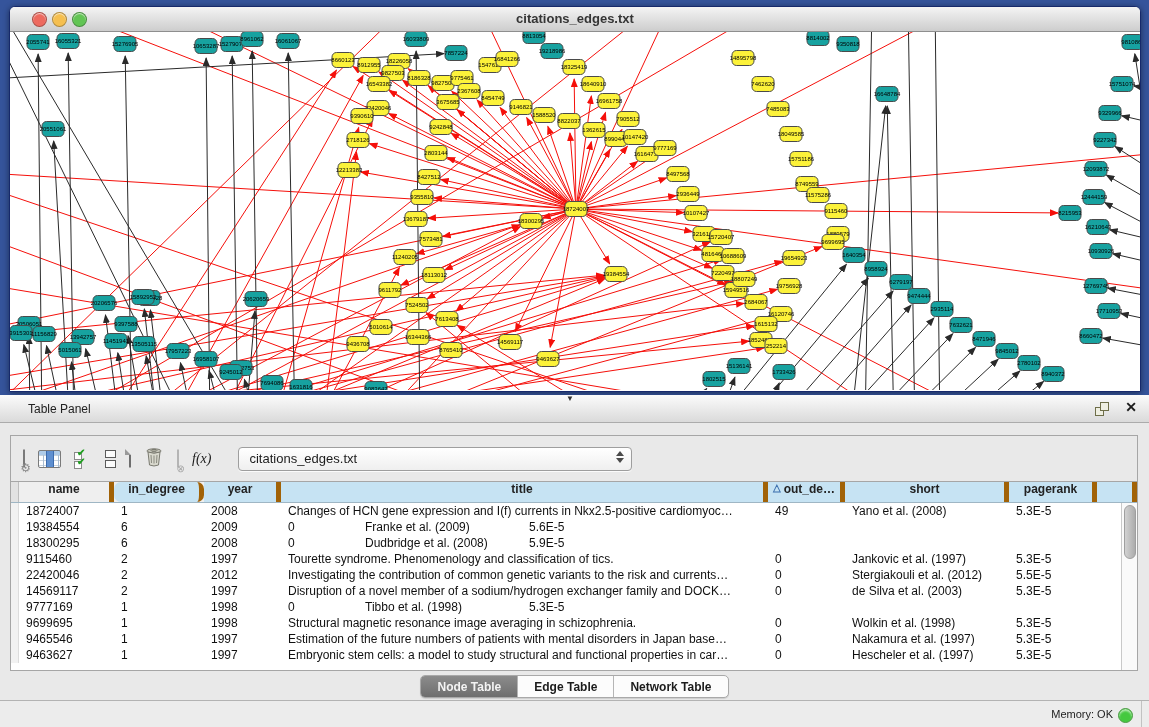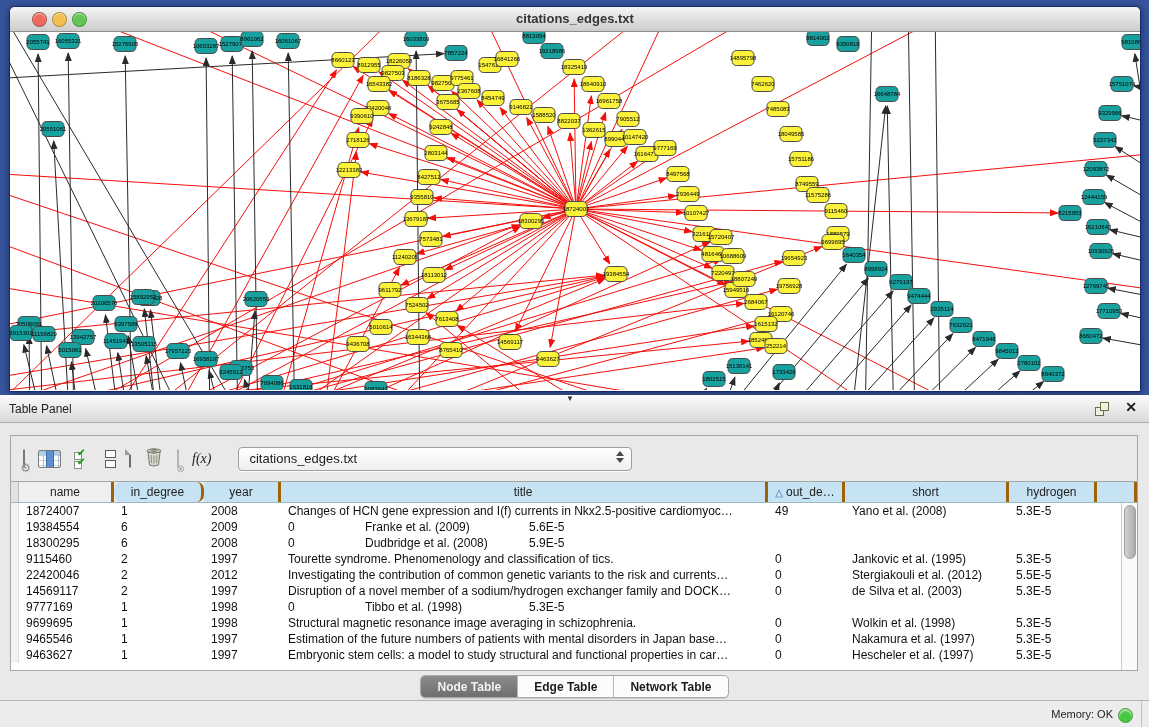--- a/index.html
+++ b/index.html
@@ -16,21 +16,21 @@
       box-shadow:inset 0 1px 1px rgba(255,255,255,.7);}
   .tl.r{left:22px;} .tl.y{left:42px;} .tl.g{left:62px;}
   .wtitle{display:block;text-align:center;line-height:24px;font-size:13px;font-weight:700;color:#353535;}
   .canvas{position:absolute;left:0;top:25px;width:1130px;height:358px;background:#fff;overflow:hidden;}
   .canvas svg{display:block;width:1130px;height:358px;}
   .graph-label{font-family:"Liberation Sans",sans-serif;font-size:6px;}
 
   
   .tp-header{position:absolute;top:395px;left:0;width:1149px;height:28px;
              background:linear-gradient(#FBFBFB,#DADADA);border-bottom:1px solid #ABABAB;box-sizing:border-box;}
-  .tp-title{position:absolute;left:9px;top:0;line-height:28px;font-size:12px;color:#222;}
+  .tp-title{position:absolute;left:28px;top:0;line-height:28px;font-size:12px;color:#222;}
   .collapse-handle{position:absolute;left:566px;top:0px;font-size:8px;color:#333;line-height:8px;}
   .float-btn{position:absolute;right:40px;top:7px;width:14px;height:14px;}
   .float-btn i{position:absolute;width:7px;height:7px;border:1px solid #6E6E49;background:#EFEFE2;}
   .float-btn i.b{left:0;top:5px;} .float-btn i.f{left:5px;top:0;}
   .close-btn{position:absolute;right:12px;top:4px;font-size:14px;font-weight:700;color:#1b1b1b;cursor:default;}
 
   
   .tp-body{position:absolute;top:423px;left:0;width:1149px;height:277px;background:#E9E9E9;}
   .tp-inner{position:absolute;left:10px;top:12px;width:1128px;height:236px;border:1px solid #A6A6A6;
             background:#E9E9E9;box-sizing:border-box;}
@@ -61,22 +61,22 @@
          background:linear-gradient(#FFFFFF,#EFEFEF);display:flex;align-items:center;position:relative;
          box-shadow:0 1px 0 rgba(255,255,255,.8);}
   .combo .val{padding-left:10px;font-size:13px;color:#1c1c1c;}
   .combo .arrows{position:absolute;right:7px;top:3px;display:flex;flex-direction:column;gap:2px;}
   .combo .arrows i{width:0;height:0;border-left:4px solid transparent;border-right:4px solid transparent;}
   .combo .arrows i.up{border-bottom:5px solid #4a4a4a;}
   .combo .arrows i.dn{border-top:5px solid #4a4a4a;}
 
   .tbl{position:absolute;left:0;top:45px;right:0;bottom:0;background:#fff;border-top:1px solid #A6A6A6;overflow:hidden;}
   .thead{display:flex;height:20px;background:#EFEFEF;border-bottom:1px solid #9FB6C4;}
-  .th{box-sizing:border-box;border-right:3px solid #a16207;display:flex;align-items:center;justify-content:center;
-      font-size:12px;color:#222;overflow:hidden;white-space:nowrap;}
+  .th{box-sizing:border-box;border-right:5px solid #a16207;display:flex;align-items:flex-start;justify-content:center;
+      font-size:12px;color:#222;overflow:hidden;white-space:nowrap;font-weight:bold;}
   .th.hl{background:#C6E3F3;}
   .sortglyph{color:#3C6FAE;font-size:10px;margin-right:3px;}
   .gutterh{width:8px;background:#E2E2E2;border-right:1px solid #BDBDBD;box-sizing:border-box;}
   .trow{display:flex;height:16px;align-items:center;}
   .gutter{width:8px;height:100%;background:#F2F2F2;border-right:1px solid #DDD;box-sizing:border-box;}
   .td{box-sizing:border-box;padding-left:7px;font-size:12px;color:#101010;white-space:nowrap;overflow:hidden;}
   .vscroll{position:absolute;right:0;top:21px;width:15px;bottom:0;background:#FAFAFA;border-left:1px solid #C9C9C9;}
   .thumb{position:absolute;left:2px;top:2px;width:10px;height:52px;border:1px solid #9F9F9F;border-radius:6px;
          background:linear-gradient(90deg,#D2D2D2,#ACACAC);}
 
@@ -883,21 +883,21 @@
               <span>title</span>
             </div>
             <div class="th hl" style="width: 77px;">
               <span class="sortglyph">△</span>
               <span>out_de…</span>
             </div>
             <div class="th hl" style="width: 164px;">
               <span>short</span>
             </div>
             <div class="th hl" style="width: 88px;">
-              <span>hydrogen</span>
+              <span>pagerank</span>
             </div>
             <div class="th hl" style="flex: 1 1 0%;"></div>
           </div>
         <div id="tbody">
             <div class="trow">
               <div class="gutter"></div>
               <div class="td" style="width: 95px;">18724007</div>
               <div class="td" style="width: 90px;">1</div>
               <div class="td" style="width: 77px;">2008</div>
               <div class="td" style="width: 487px;">Changes of HCN gene expression and I(f) currents in Nkx2.5-positive cardiomyoc…</div>
@@ -923,21 +923,21 @@
               <div class="td" style="width: 164px;">Dudbridge et al. (2008)</div>
               <div class="td" style="width: 88px;">5.9E-5</div>
             </div>
             <div class="trow">
               <div class="gutter"></div>
               <div class="td" style="width: 95px;">9115460</div>
               <div class="td" style="width: 90px;">2</div>
               <div class="td" style="width: 77px;">1997</div>
               <div class="td" style="width: 487px;">Tourette syndrome. Phenomenology and classification of tics.</div>
               <div class="td" style="width: 77px;">0</div>
-              <div class="td" style="width: 164px;">Jankovic et al. (1995)</div>
+              <div class="td" style="width: 164px;">Jankovic et al. (1997)</div>
               <div class="td" style="width: 88px;">5.3E-5</div>
             </div>
             <div class="trow">
               <div class="gutter"></div>
               <div class="td" style="width: 95px;">22420046</div>
               <div class="td" style="width: 90px;">2</div>
               <div class="td" style="width: 77px;">2012</div>
               <div class="td" style="width: 487px;">Investigating the contribution of common genetic variants to the risk and currents…</div>
               <div class="td" style="width: 77px;">0</div>
               <div class="td" style="width: 164px;">Stergiakouli et al. (2012)</div>

